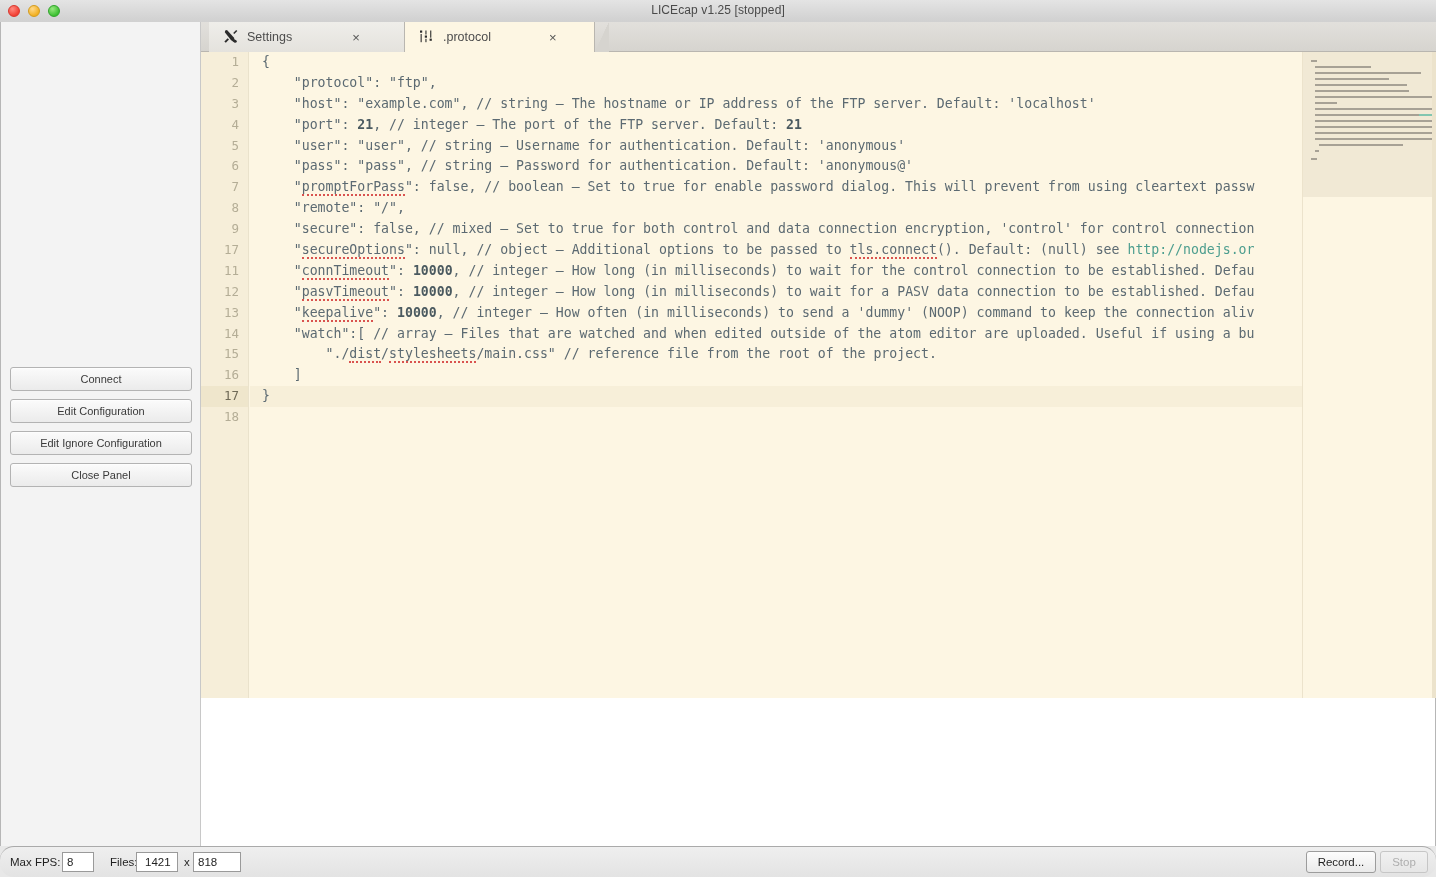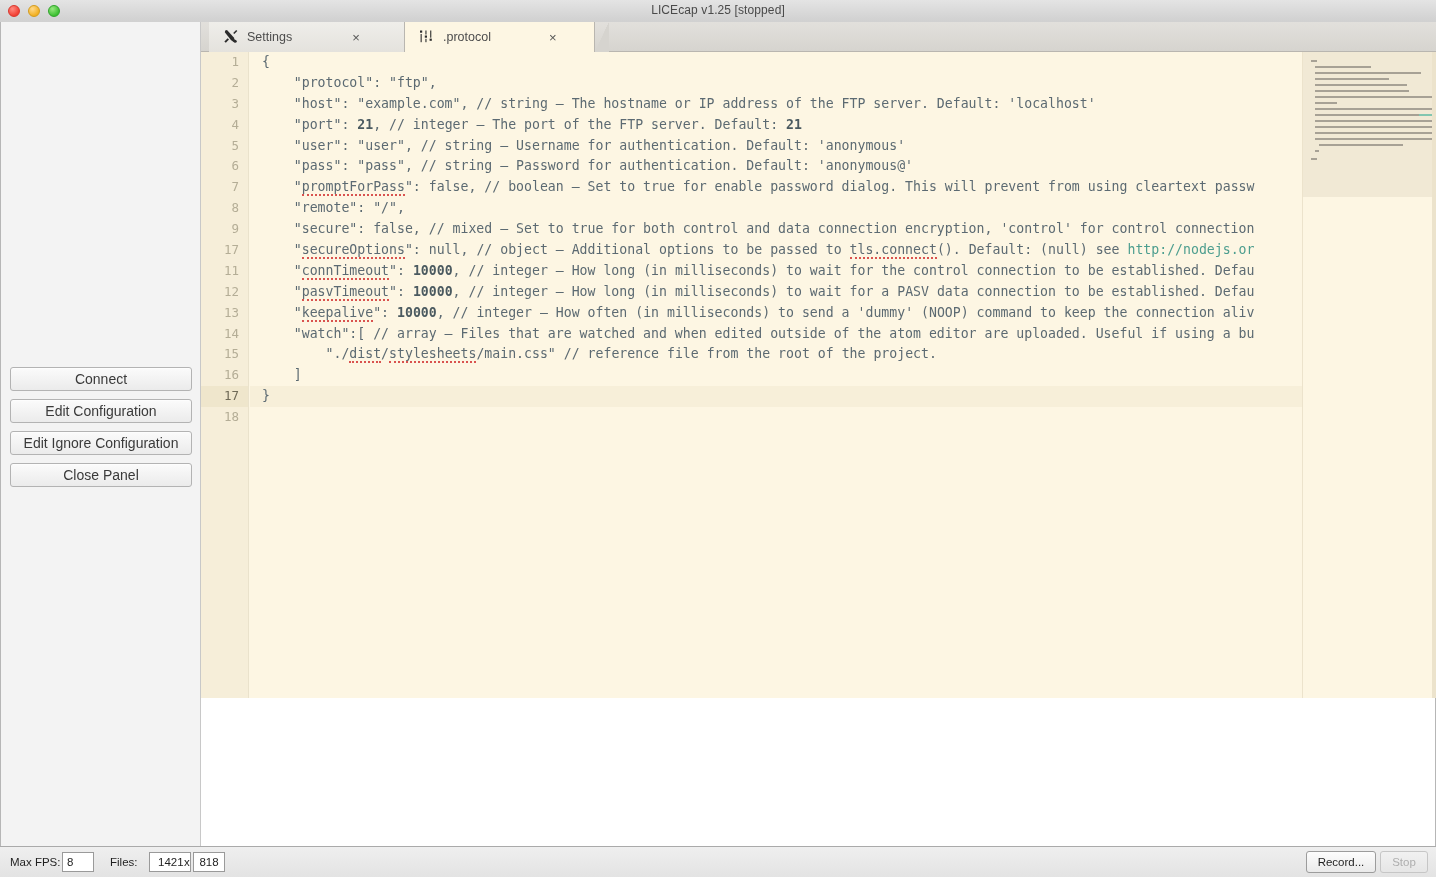--- a/index.html
+++ b/index.html
@@ -91,21 +91,21 @@
     top: 345px;
     width: 182px;
   }
   .panel-btn {
     display: block;
     width: 182px;
     height: 24px;
     line-height: 22px;
     margin-bottom: 8px;
     text-align: center;
-    font-size: 14px;
+    font-size: 11px;
     color: #3a3a3a;
     background: linear-gradient(to bottom, #fbfbfb 0%, #ebebeb 100%);
     border: 1px solid #b3b3b3;
     border-radius: 3px;
     box-sizing: border-box;
     cursor: default;
     box-shadow: 0 1px 0 rgba(255,255,255,0.6) inset;
   }
 
   
@@ -308,20 +308,21 @@
   
   #statusbar {
     position: absolute;
     left: 0;
     top: 846px;
     width: 1436px;
     height: 31px;
     background: linear-gradient(to bottom, #efefef 0%, #e3e3e3 100%);
     border-top: 1px solid #aaaaaa;
     box-sizing: border-box;
+    border-radius: 14px;
   }
   .sb-label {
     position: absolute;
     top: 9px;
     font-size: 11.5px;
     color: #1f1f1f;
   }
   .sb-input {
     position: absolute;
     top: 5px;
@@ -487,20 +488,20 @@
 
       <div id="v-rail"></div>
 
     </div>
   </div>
 
   <div id="statusbar">
     <div class="sb-label" style="left:10px;">Max FPS:</div>
     <input class="sb-input" style="left: 62px; width: 32px;" value="8">
     <div class="sb-label" style="left:110px;">Files:</div>
-    <input class="sb-input" style="left: 149px; width: 42px; padding-left: 8px;" value="1421">
+    <input class="sb-input" style="left: 136px; width: 42px; padding-left: 8px;" value="1421">
     <div class="sb-label" style="left:184px;">x</div>
-    <input class="sb-input" style="left: 193px; width: 32px; text-align: center;" value="818">
+    <input class="sb-input" style="left: 193px; width: 48px;" value="818">
     <div class="sb-btn" style="left:1306px; width:70px;">Record...</div>
     <div class="sb-btn disabled" style="left:1380px; width:48px;">Stop</div>
   </div>
 
 </div>
 
 </body></html>

